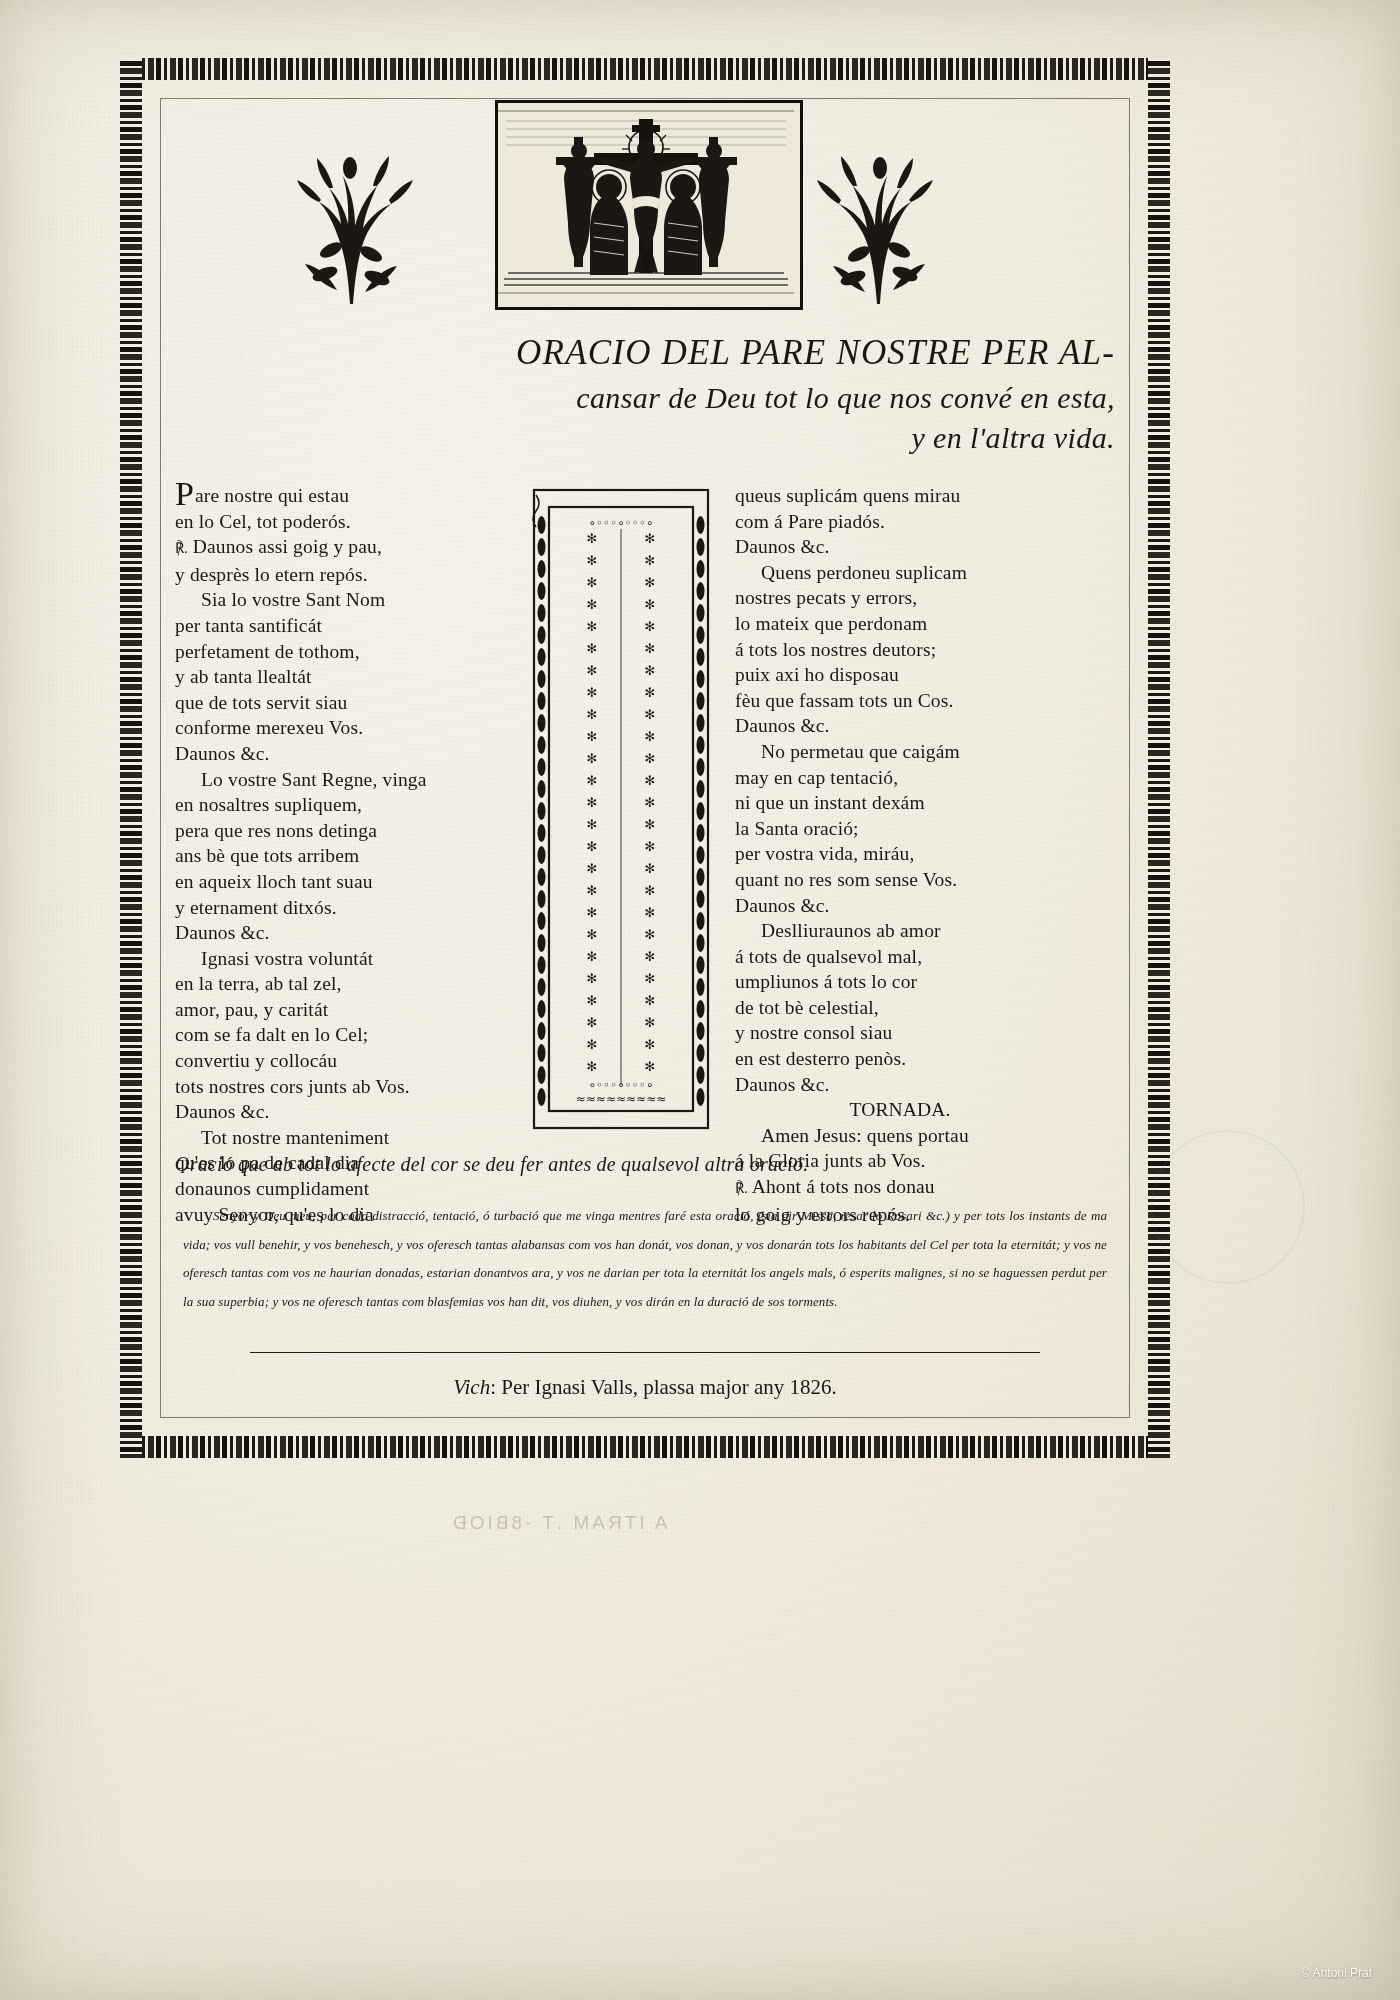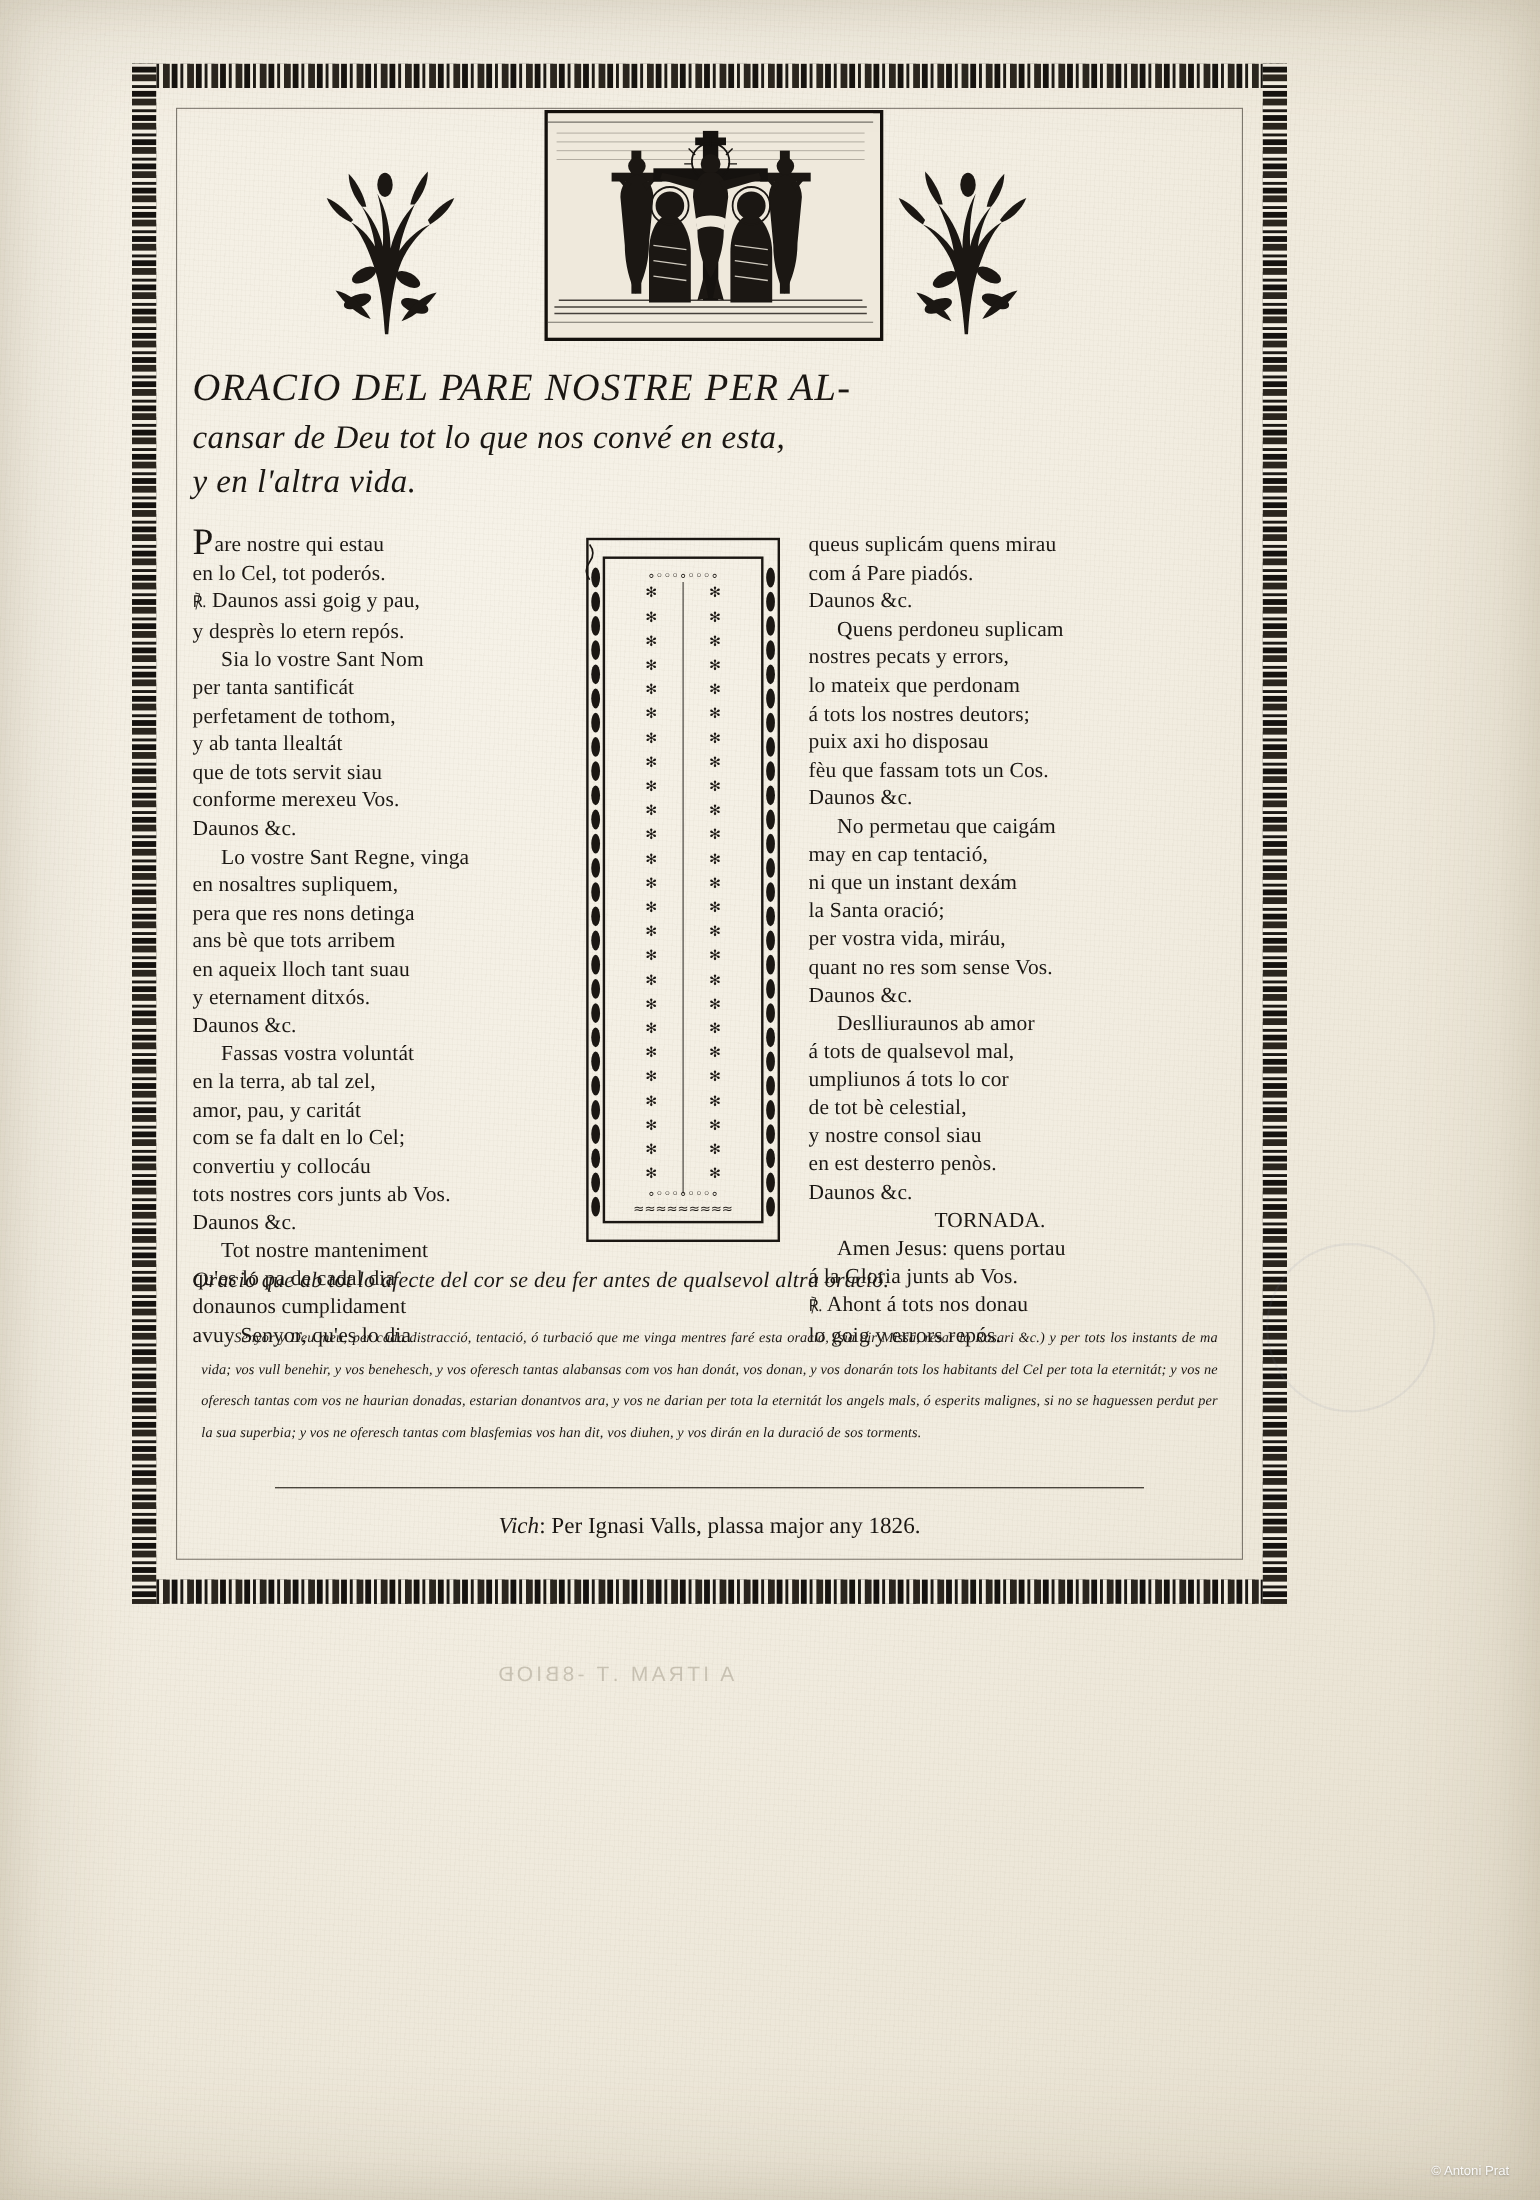--- a/index.html
+++ b/index.html
@@ -121,21 +121,21 @@
     position: absolute;
     top: 54px;
     width: 130px;
     height: 150px;
   }
   #ornament-left  { left: 110px; }
   #ornament-right { left: 640px; }
 
   
   #title-block {
-    text-align: left;
+    text-align: right;
     margin-top: 8px;
     font-style: italic;
   }
   #title-line1 {
     font-size: 35px;
     letter-spacing: 1.2px;
     white-space: nowrap;
   }
   #title-line2 {
     font-size: 30px;
@@ -419,21 +419,21 @@
             <div>que de tots servit siau</div>
             <div>conforme merexeu Vos.</div>
             <div>Daunos &amp;c.</div>
             <div class="indent">Lo vostre Sant Regne, vinga</div>
             <div>en nosaltres supliquem,</div>
             <div>pera que res nons detinga</div>
             <div>ans bè que tots arribem</div>
             <div>en aqueix lloch tant suau</div>
             <div>y eternament ditxós.</div>
             <div>Daunos &amp;c.</div>
-            <div class="indent">Fassas vostra voluntát</div>
+            <div class="indent">Ignasi vostra voluntát</div>
             <div>en la terra, ab tal zel,</div>
             <div>amor, pau, y caritát</div>
             <div>com se fa dalt en lo Cel;</div>
             <div>convertiu y collocáu</div>
             <div>tots nostres cors junts ab Vos.</div>
             <div>Daunos &amp;c.</div>
             <div class="indent">Tot nostre manteniment</div>
             <div>qu'es lo pa de cadal dia</div>
             <div>donaunos cumplidament</div>
             <div>avuy Senyor, qu'es lo dia</div>

